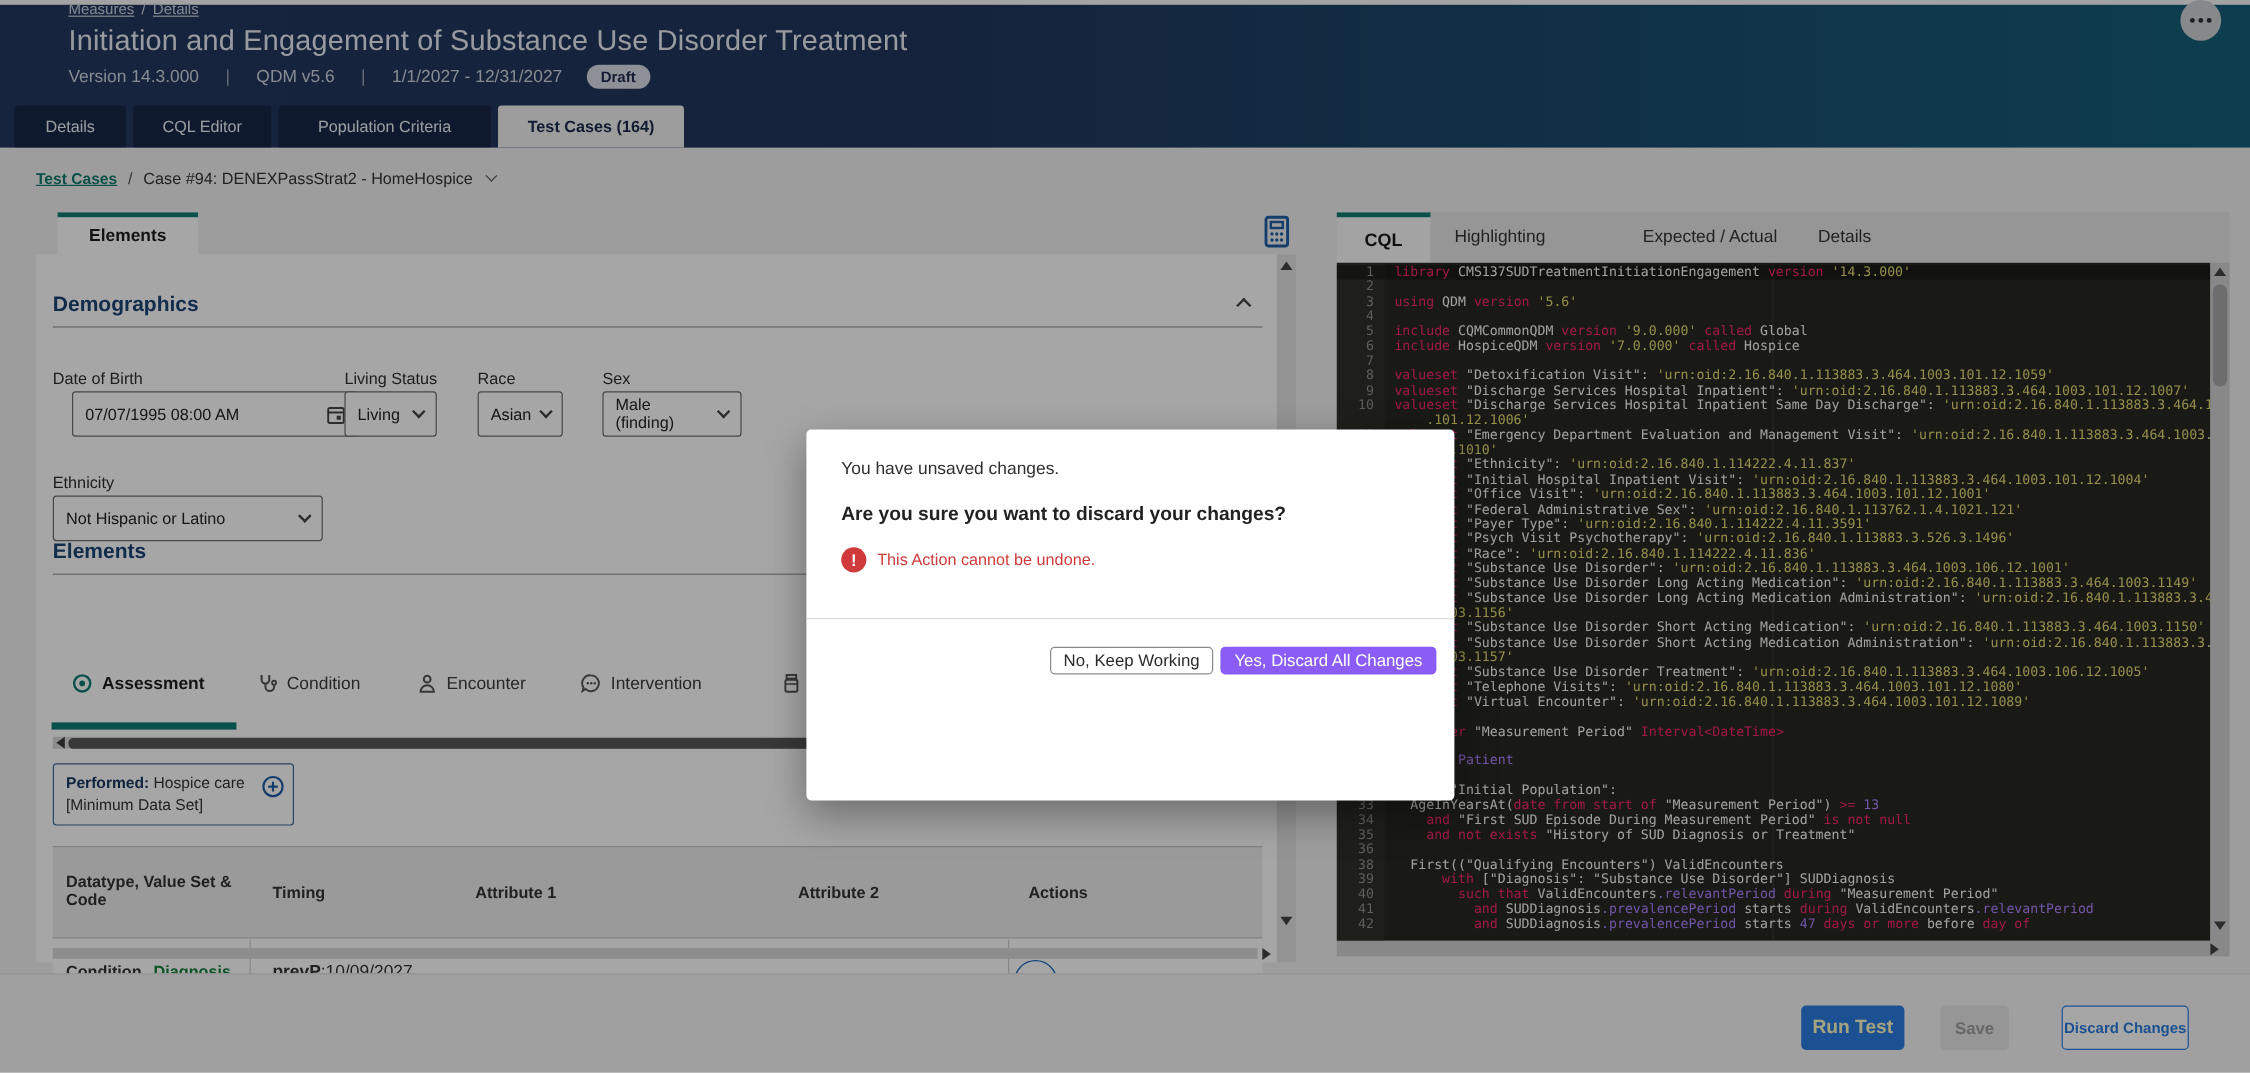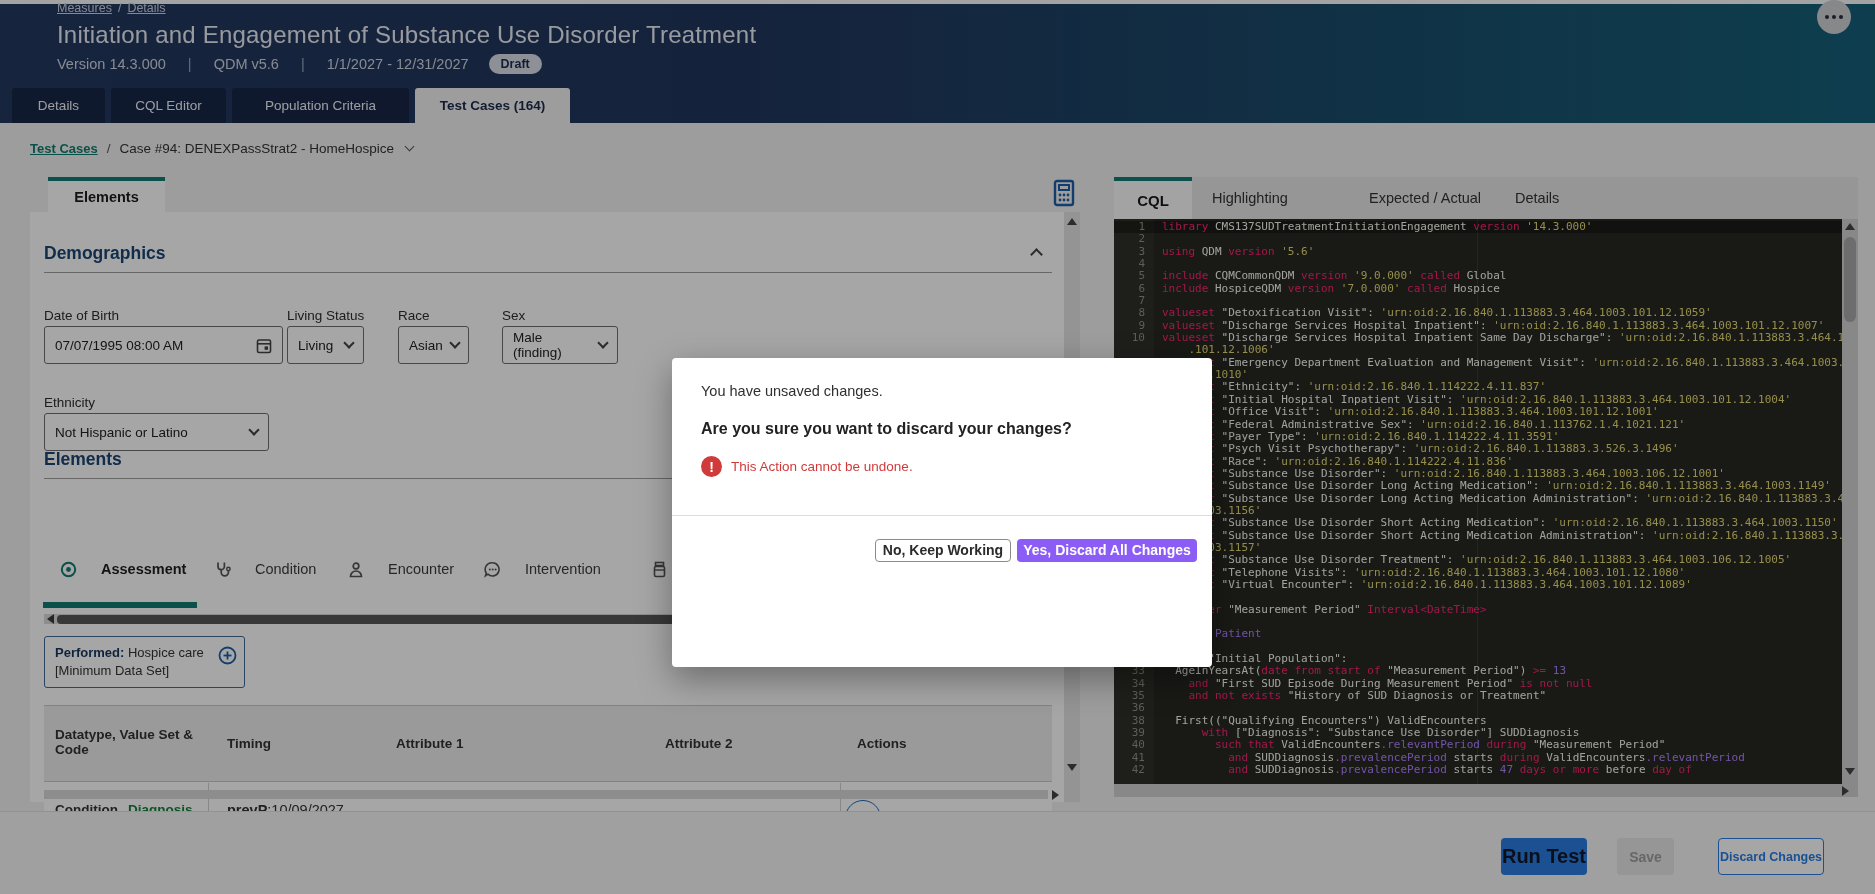--- a/index.html
+++ b/index.html
@@ -54,21 +54,21 @@
   .arr-right { border-top:5px solid transparent; border-bottom:5px solid transparent; border-left:7px solid #444; }
   .sec-heading { position:absolute; left:14px; font-size:17.5px; font-weight:bold; color:#1c4576; }
   .chev-up { position:absolute; width:9px; height:9px; border-left:2px solid #444; border-top:2px solid #444; transform:rotate(45deg); }
   .hr { position:absolute; left:14px; width:1008px; border-top:1px solid #9e9e9e; }
   .fld-label { position:absolute; font-size:13.5px; font-weight:normal; color:#2e2e2e; }
   .sel, .inp { position:absolute; height:38px; background:#fff; border:1px solid #6f6f6f; border-radius:3px;
     display:flex; align-items:center; justify-content:space-between; padding:0 10px; font-size:13.5px; color:#222; cursor:pointer; }
   .sel .cdown { width:8px; height:8px; border-right:2px solid #444; border-bottom:2px solid #444;
     transform:rotate(45deg); margin-top:-4px; margin-left:8px; flex:0 0 auto; }
   
-  .elem-tab { position:absolute; top:349px; display:flex; align-items:flex-start; gap:24px; font-size:14.5px; color:#3c3c3c; cursor:pointer; }
+  .elem-tab { position:absolute; top:349px; display:flex; align-items:center; gap:8px; font-size:14.5px; color:#3c3c3c; cursor:pointer; }
   .elem-tab.active { font-weight:bold; color:#1f1f1f; }
   .tab-indicator { position:absolute; left:13px; top:390px; width:154px; height:6px; background:#107d74; }
   .h-scroll { position:absolute; background:#cfcfcf; }
   .h-thumb { position:absolute; background:#565656; border-radius:4px; }
   
   .chip { position:absolute; left:14px; top:424px; width:201px; height:52px; border:1px solid #3f6a97; border-radius:3px;
     padding:7px 30px 7px 10px; font-size:13px; color:#333; line-height:18px; cursor:pointer; }
   .chip b { color:#16365c; }
   .plus-icn { position:absolute; right:7px; top:9px; width:19px; height:19px; }
   
@@ -96,21 +96,21 @@
   .code-row .gut { flex:0 0 40px; text-align:right; padding-right:9px; color:#8f908a; }
   .code-row .txt { padding-left:8px; white-space:pre; color:#f8f8f2; }
   .tk-k { color:#f92672; } .tk-w { color:#f8f8f2; } .tk-y { color:#e6db74; } .tk-p { color:#ae81ff; }
   .rp-vscroll { position:absolute; left:728px; top:42px; width:16px; height:565px; background:#d2d2d2; }
   .rp-vthumb { position:absolute; left:2px; top:18px; width:12px; height:85px; background:#a8a8a8; border-radius:6px; }
   .rp-hscroll { position:absolute; left:0; top:607px; width:744px; height:13px; background:#d2d2d2; }
   
   .footer { position:absolute; left:0; top:811px; width:1875px; height:83px; background:#f6f6f6; border-top:1px solid #e0e0e0; }
   .btn { position:absolute; top:26px; height:37px; border-radius:4px; font-family:"Liberation Sans", sans-serif;
     font-weight:bold; display:flex; align-items:center; justify-content:center; cursor:pointer; border:none; }
-  #run-btn { left:1501px; width:86px; background:#2a7de1; color:#0f172a; font-size:20px; }
+  #run-btn { left:1501px; width:86px; background:#2a7de1; color:#fef9c3; font-size:16px; }
   #save-btn { left:1617px; width:57px; background:#e6e6e6; color:#9e9e9e; font-size:14px; cursor:default; }
   #discard-btn { left:1718px; width:106px; background:#fff; border:1px solid #2a7de1; color:#2a7de1; font-size:12.5px; }
   
   .dim-overlay { position:absolute; left:0; top:0; width:1875px; height:894px; background:rgba(0,0,0,0.35); z-index:50; }
   .modal { position:absolute; left:672px; top:358px; width:540px; height:309px; background:#fff; border-radius:4px;
     box-shadow:0 12px 34px rgba(0,0,0,0.35); z-index:60; }
   .modal-header { height:82px; border-bottom:1px solid #dcdcdc; position:relative; }
   .modal-title { position:absolute; left:30px; top:26px; font-size:21px; font-weight:bold; color:#1e2433; }
   .modal-close { position:absolute; right:36px; top:30px; width:18px; height:18px; cursor:pointer; }
   .modal-close i { position:absolute; left:8px; top:0; width:2.5px; height:18px; background:#d13a3a; border-radius:1px; }
@@ -118,21 +118,21 @@
   .modal-close i:last-child { transform:rotate(-45deg); }
   .modal-body { height:157px; position:relative; }
   .mb-line1 { position:absolute; left:29px; top:25px; font-size:14.5px; color:#2f2f2f; }
   .mb-line2 { position:absolute; left:29px; top:62px; font-size:16px; font-weight:bold; color:#222; }
   .warn-row { position:absolute; left:29px; top:98px; display:flex; align-items:center; gap:9px; }
   .warn-icn { width:21px; height:21px; border-radius:50%; background:#d13a3a; color:#fff; font-size:14px; font-weight:bold;
     display:flex; align-items:center; justify-content:center; }
   .warn-text { font-size:13.5px; font-weight:500; color:#d13a3a; }
   .modal-footer { height:69px; border-top:1px solid #dcdcdc; display:flex; align-items:center;
     justify-content:flex-end; gap:6px; padding-right:15px; }
-  .m-btn { height:23px; border-radius:4px; font-size:14px; font-weight:bold; display:flex; align-items:center;
+  .m-btn { height:23px; border-radius:4px; font-size:14px; font-weight:normal; display:flex; align-items:center;
     justify-content:center; cursor:pointer; }
   #cancel-btn { width:136px; background:#fff; border:1.5px solid #8a8a8a; color:#2b2b2b; }
   #confirm-btn { width:180px; background:#8b5cf6; border:none; color:#fff; }
   svg { display:block; }
 </style>
 </head>
 <body>
 
 <div id="screen">
 
@@ -195,21 +195,21 @@
 
       <div class="sec-heading" style="top:31px;">Demographics</div>
       <span class="chev-up" style="left:1002px; top:38px;"></span>
       <div class="hr" style="top:60px;"></div>
 
       <div class="fld-label" style="left:14px; top:96px;">Date of Birth</div>
       <div class="fld-label" style="left:257px; top:96px;">Living Status</div>
       <div class="fld-label" style="left:368px; top:96px;">Race</div>
       <div class="fld-label" style="left:472px; top:96px;">Sex</div>
 
-      <div class="inp" style="left:14px; top:114px; width:239px;">
+      <div class="inp" style="left:30px; top:114px; width:239px;">
         <span>07/07/1995 08:00 AM</span>
         <svg width="16" height="17" viewBox="0 0 16 17">
           <rect x="1.5" y="3" width="13" height="12.5" rx="1.5" fill="none" stroke="#444" stroke-width="1.6"></rect>
           <line x1="1.5" y1="6.8" x2="14.5" y2="6.8" stroke="#444" stroke-width="1.6"></line>
           <rect x="8.6" y="9.4" width="3.4" height="3.4" fill="#444"></rect>
         </svg>
       </div>
       <div class="sel" style="left:257px; top:114px; width:77px;">
         <span>Living</span>
         <span class="cdown"></span>

